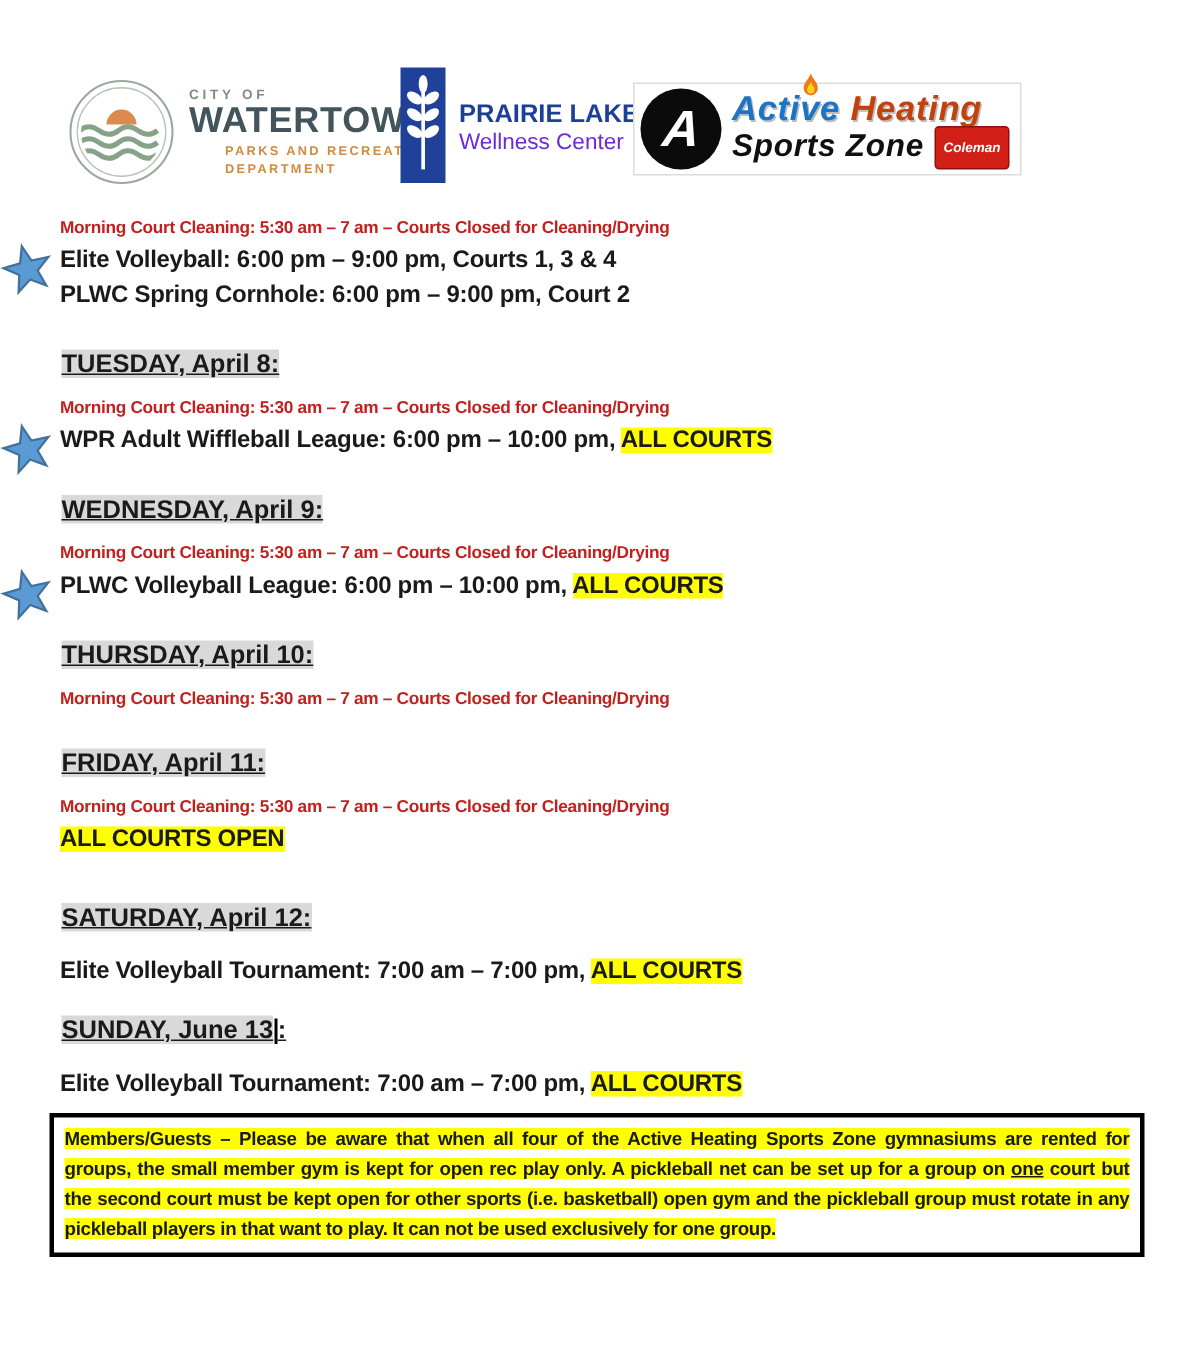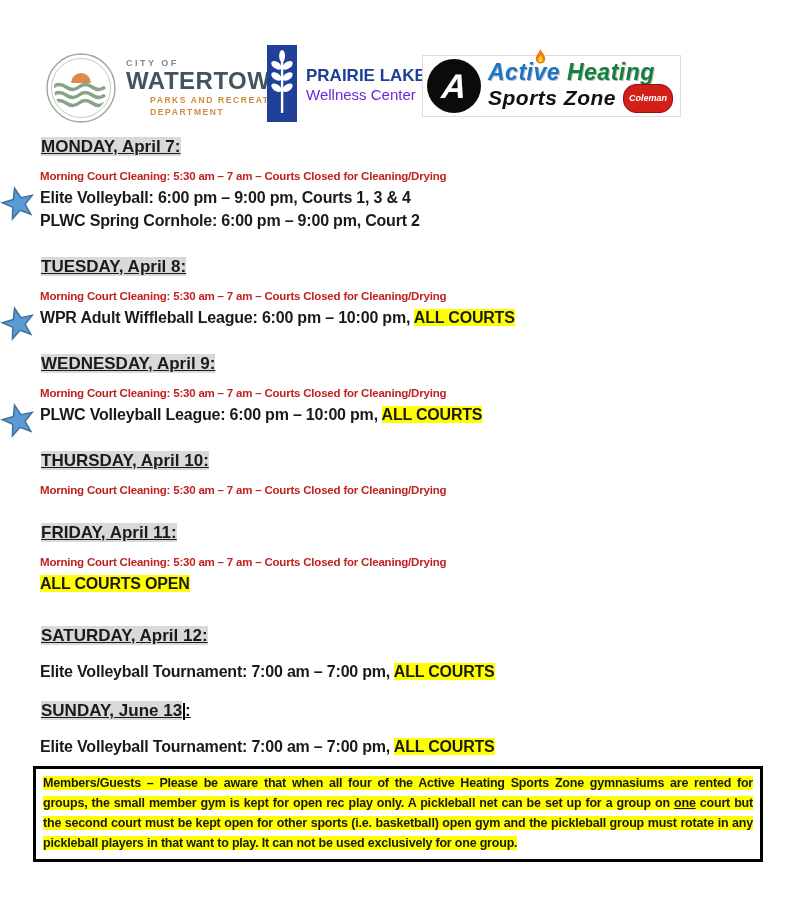--- a/index.html
+++ b/index.html
@@ -23,25 +23,25 @@
   .pl-sub { font-size: 15px; color: #6d28d9; line-height: 19px; }
 
   .logo-active { left: 422px; top: 55px; border: 1px solid #dcdcdc; background: #fff; padding: 3px 7px 3px 4px; }
   .ah-circle { width: 54px; height: 54px; border-radius: 50%; background: #0b0b0b;
     display: flex; align-items: center; justify-content: center; flex: 0 0 auto; }
   .ah-circle span { color: #fff; font-style: italic; font-weight: bold; font-size: 34px; transform: skewX(-6deg); }
   .ah-text { margin-left: 7px; position: relative; }
   .ah-line1 { font-size: 23px; font-weight: bold; font-style: italic; letter-spacing: 0.5px;
     text-shadow: 1px 1px 0 rgba(60,60,60,0.35); line-height: 24px; white-space: nowrap; }
   .ah-active { color: #1b74c5; }
-  .ah-heating { color: #15803d; }
+  .ah-heating { color: #c2410c; }
   .ah-flame { position: absolute; left: 46px; top: -11px; }
   .ah-line2 { display: flex; align-items: center; line-height: 22px; }
   .ah-sportszone { font-size: 21px; font-weight: bold; font-style: italic; color: #101010; letter-spacing: 0.5px; white-space: nowrap; }
-  .coleman-badge { margin-left: 7px; background: #d21f17; border: 1px solid #8d120c; border-radius: 13px;
+  .coleman-badge { margin-left: 7px; background: #d21f17; border: 1px solid #8d120c; border-radius: 3px;
     color: #fff; font-style: italic; font-weight: bold; font-size: 9px; padding: 2px 5px 3px; white-space: nowrap; }
 
   
   #content { margin-left: 40px; margin-right: 28px; }
   .section { margin-top: 23px; }
   #sec-mon { margin-top: 0; }
   #sec-sat { margin-top: 29px; }
   #sec-sun { margin-top: 16px; }
 
   .day-heading { display: inline-block; font-size: 17px; font-weight: bold;
@@ -135,21 +135,20 @@
           <span class="ah-sportszone">Sports Zone</span>
           <span class="coleman-badge">Coleman</span>
         </div>
       </div>
     </div>
   </div>
 
   <div id="content">
 
     <div class="section" id="sec-mon">
-      <span class="day-heading"><span class="day-hl">MONDAY, April 7:</span></span>
       <div class="cleaning">Morning Court Cleaning: 5:30 am – 7 am – Courts Closed for Cleaning/Drying</div>
       <div class="event">
         <svg class="star">
             <use href="#star5"></use>
           </svg>
         <span>Elite Volleyball: 6:00 pm – 9:00 pm, Courts 1, 3 &amp; 4</span>
       </div>
       <div class="event">
         <span>PLWC Spring Cornhole: 6:00 pm – 9:00 pm, Court 2</span>
       </div>

